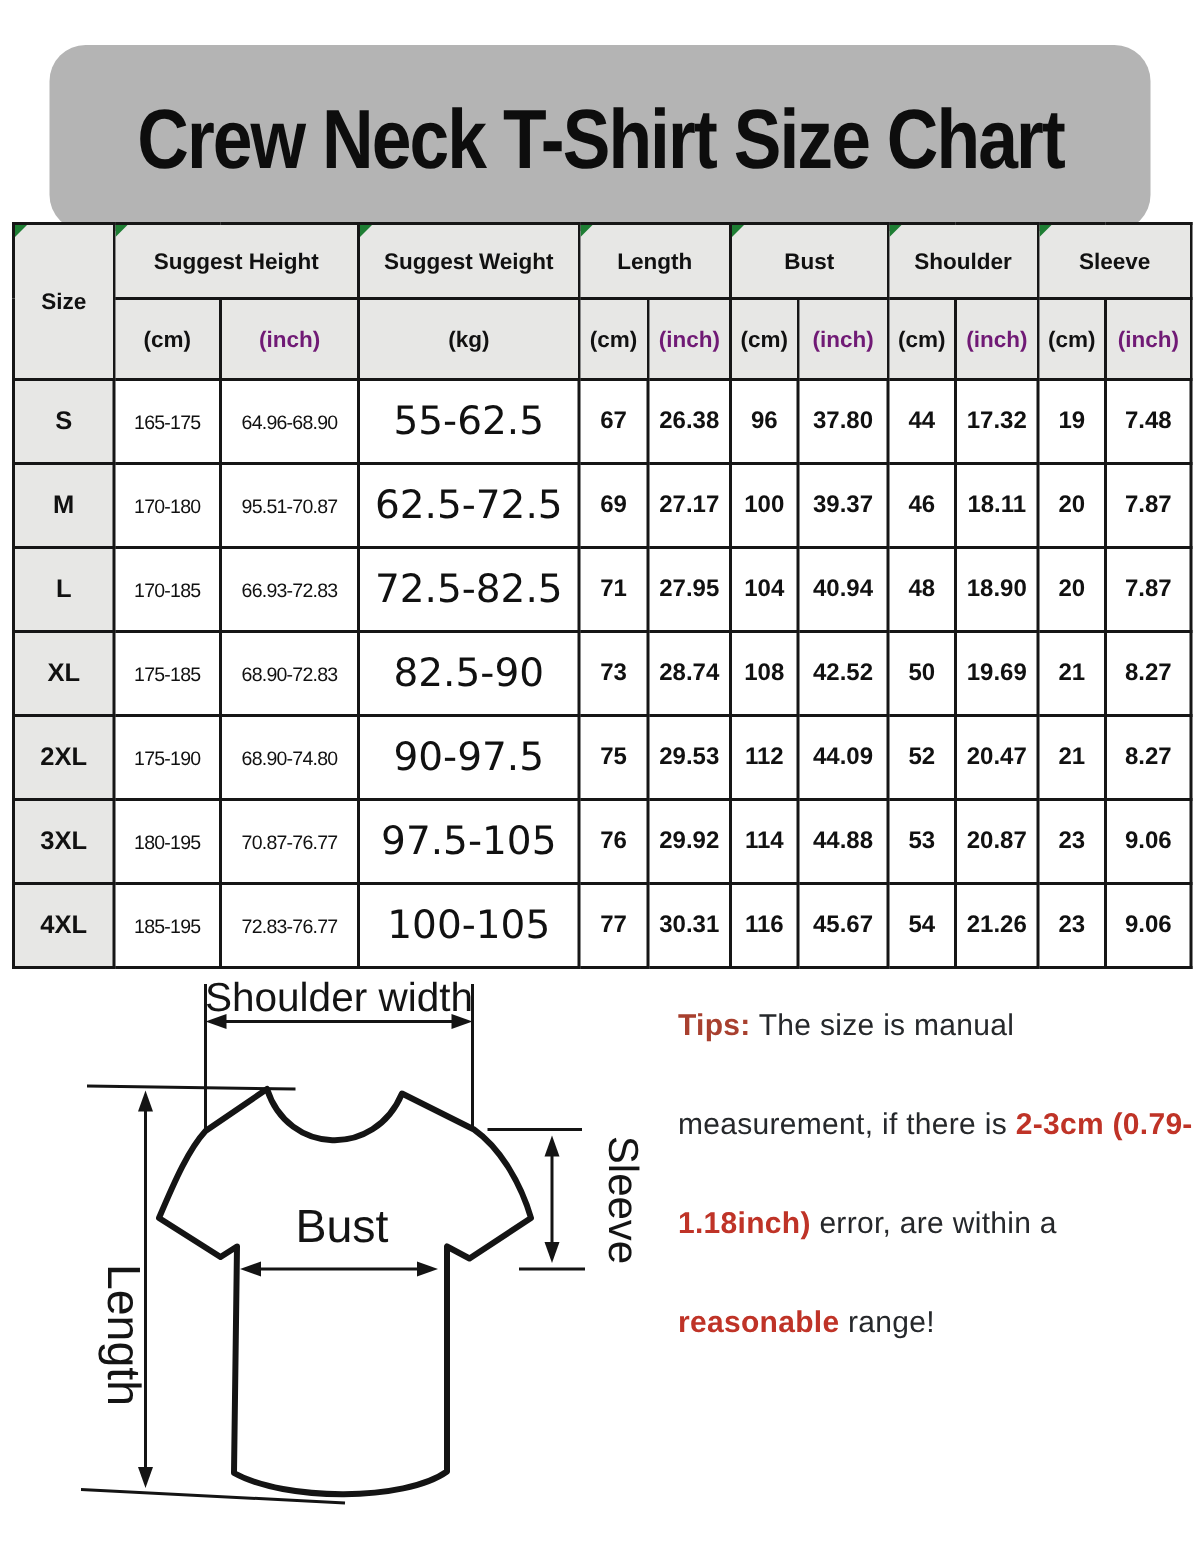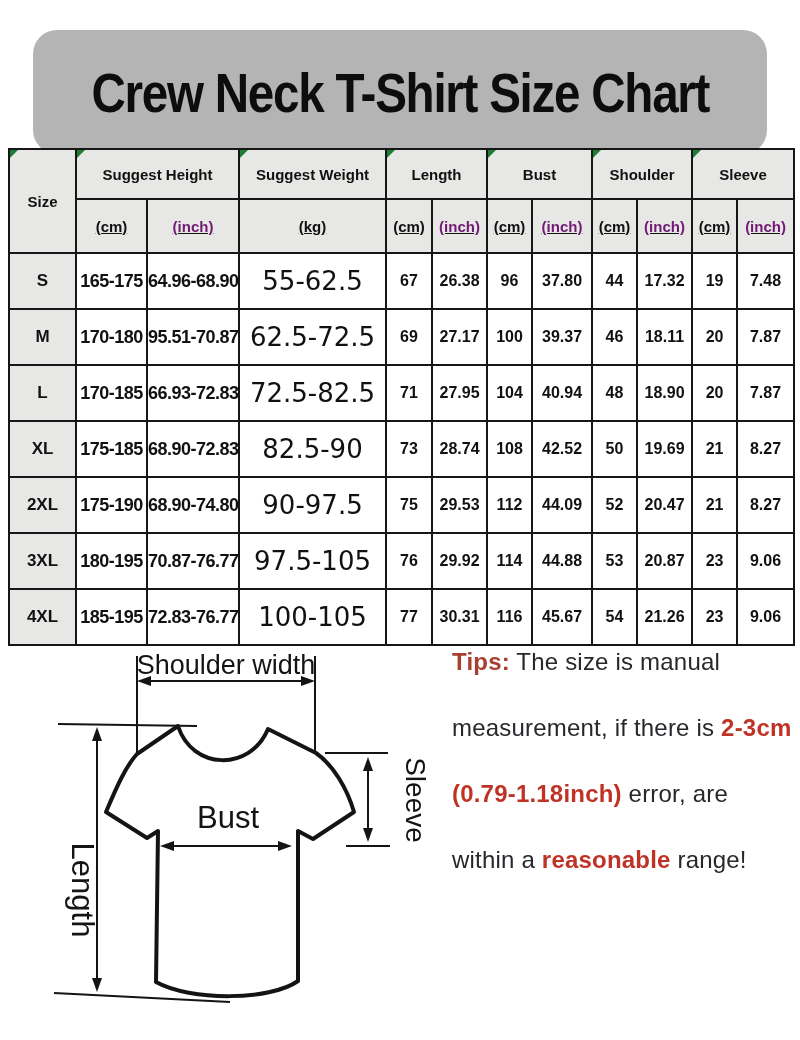--- a/index.html
+++ b/index.html
@@ -21,36 +21,36 @@
   table.size-chart{
     position:absolute;left:8px;top:148px;width:785px;
     border-collapse:collapse;table-layout:fixed;
   }
   table.size-chart th,table.size-chart td{
     border:2px solid #161616;text-align:center;vertical-align:middle;
     padding:0;overflow:hidden;white-space:nowrap;
   }
   table.size-chart th{background:#e7e7e5;font-weight:700;font-size:15px;position:relative;}
   tr.grp-row{height:50px;}
-  tr.unit-row{height:54px;text-decoration:underline;}
+  tr.unit-row{height:54px;}
   tr.data-row{height:56px;}
   th.grp::before{
     content:"";position:absolute;top:0;left:0;width:0;height:0;
     border-top:8px solid #1e7e34;border-right:8px solid transparent;
   }
   th.size-head{font-size:17px;margin-left:36px;}
   td.size-col{background:#e7e7e5;font-weight:700;font-size:17px;}
-  td.range{font-weight:700;font-size:18px;letter-spacing:-0.5px;}
+  td.range{font-weight:400;font-size:13px;letter-spacing:-0.5px;}
   td.kg{font-weight:400;font-size:26px;font-family:"DejaVu Sans","Liberation Sans",sans-serif;}
   td.num{font-weight:700;font-size:16px;border-radius:19px;}
   .red{color:#701a75;}
   
   .tips{
-    position:absolute;left:452px;top:629px;width:345px;
-    font-size:24px;line-height:66px;color:#26282b;letter-spacing:0.2px;
+    position:absolute;left:452px;top:651px;width:345px;
+    font-size:20px;line-height:66px;color:#26282b;letter-spacing:0.2px;
   }
   .tips .tips-label{color:#a8402f;font-weight:700;}
   .tips .hl{color:#bf3327;font-weight:700;}
   
   .diagram{position:absolute;left:30px;top:650px;}
   .diagram text{fill:#141414;font-family:"Liberation Sans",sans-serif;}
 </style>
 </head>
 <body>
 

